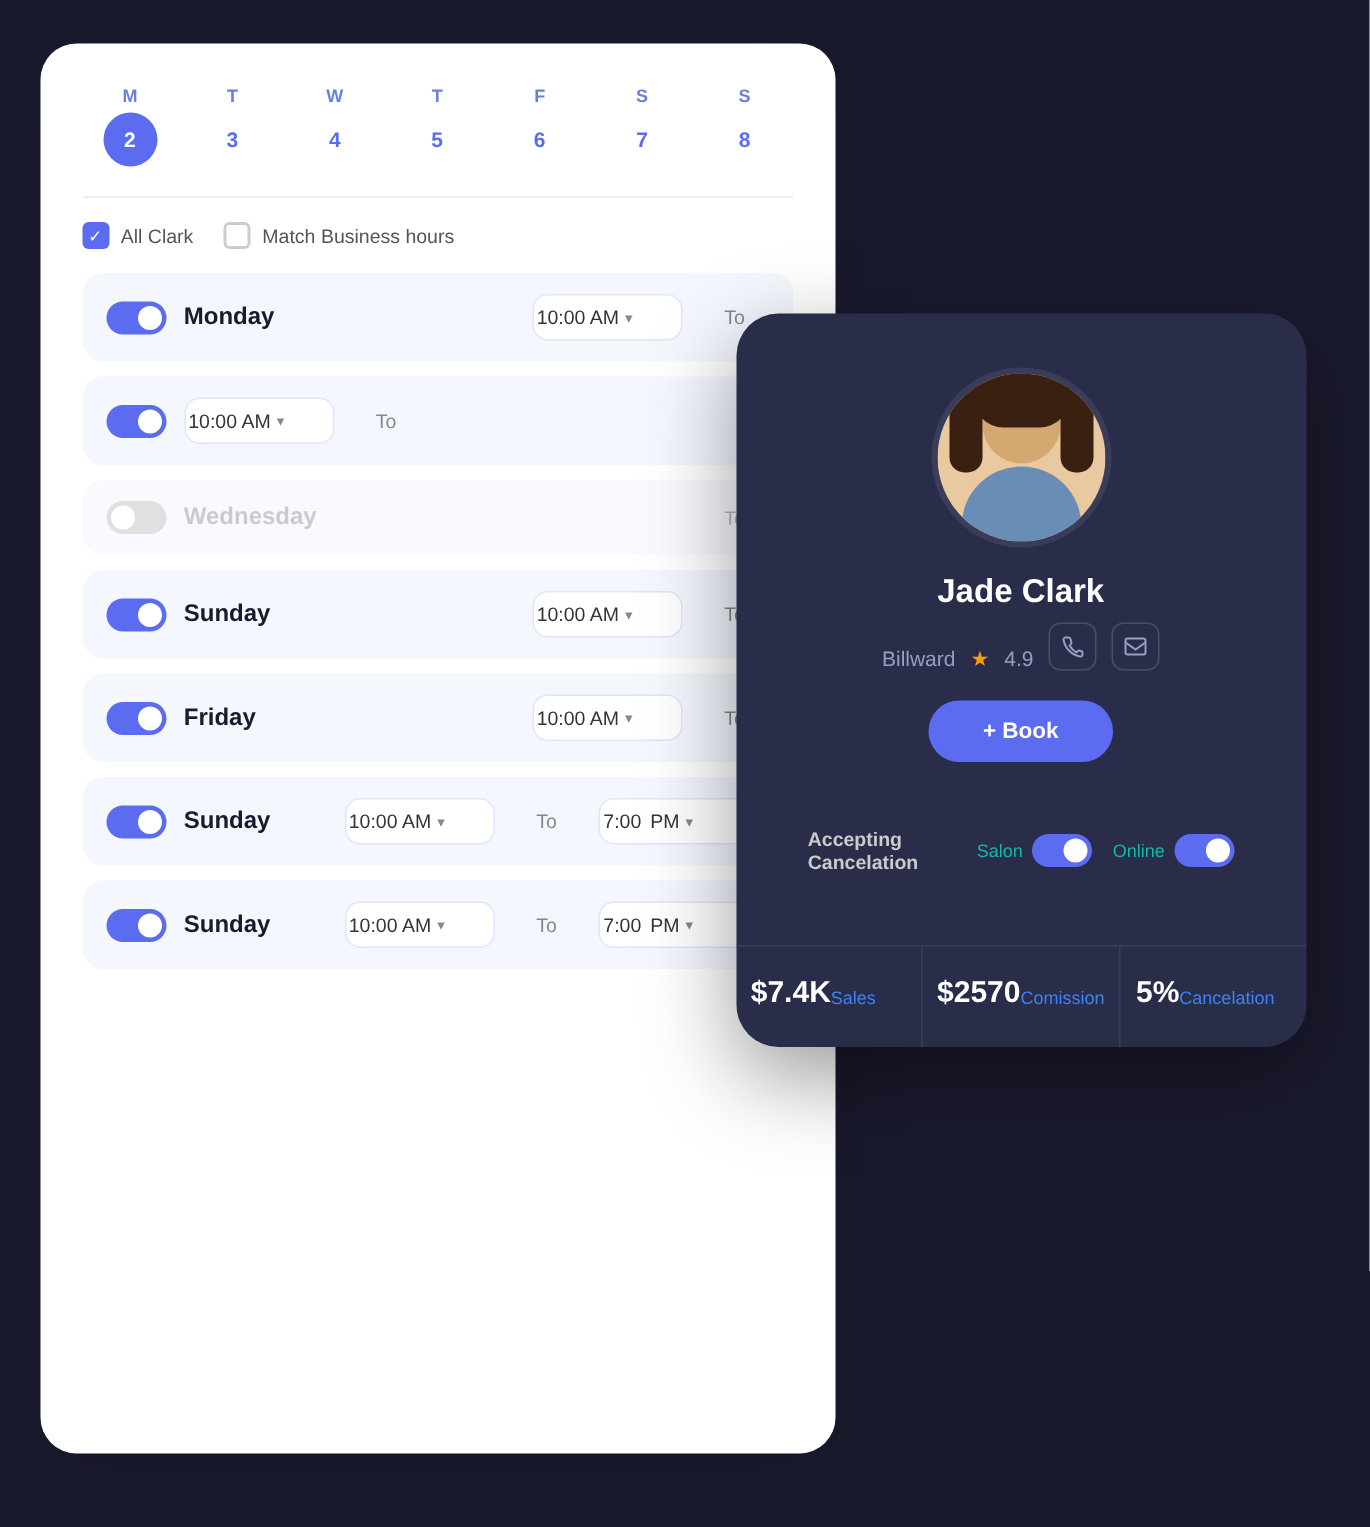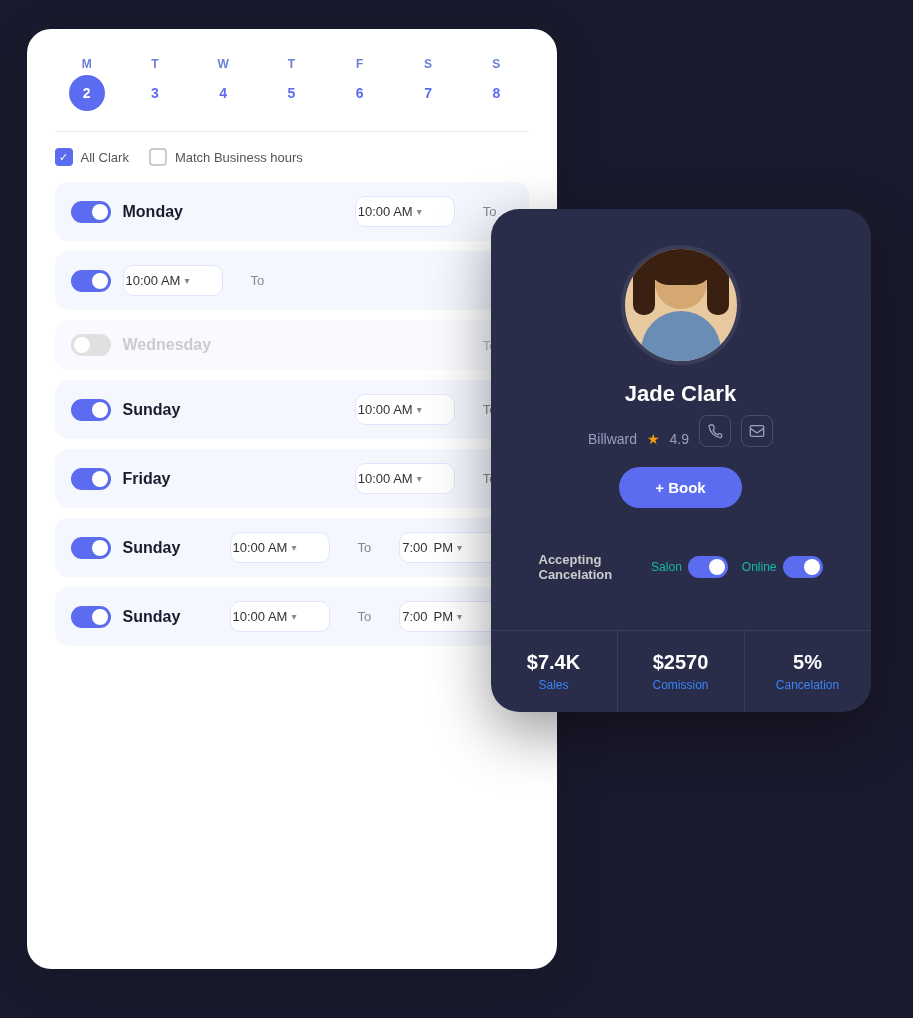--- a/index.html
+++ b/index.html
@@ -435,21 +435,21 @@
     
     .stats-row {
       display: flex;
       border-top: 1px solid #3a3d5a;
       margin-top: 8px;
     }
 
     .stat-item {
       flex: 1;
       display: flex;
-      flex-direction: column;
+      flex-direction: row;
       align-items: center;
       padding: 20px 10px;
       border-right: 1px solid #3a3d5a;
     }
 
     .stat-item:last-child {
       border-right: none;
     }
 
     .stat-value {

